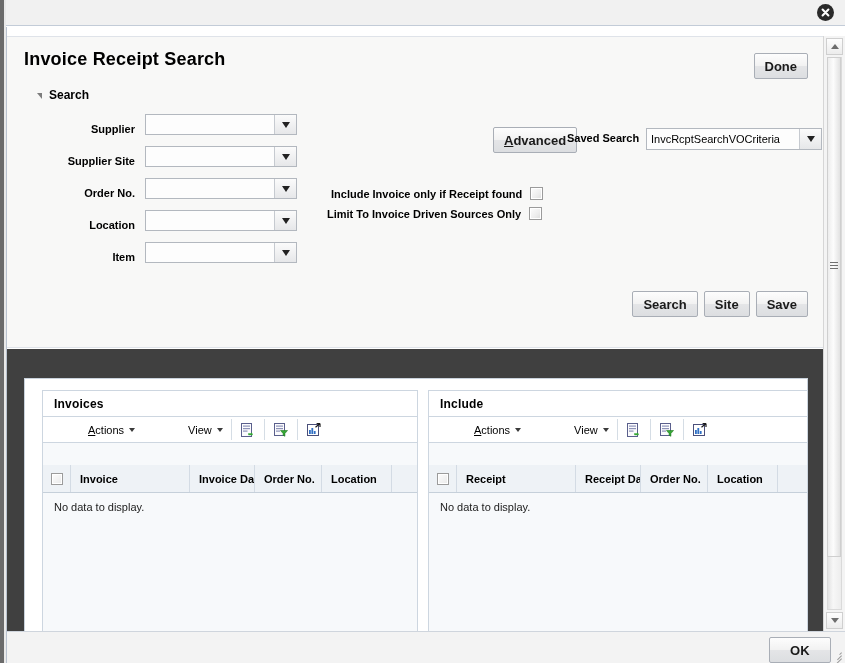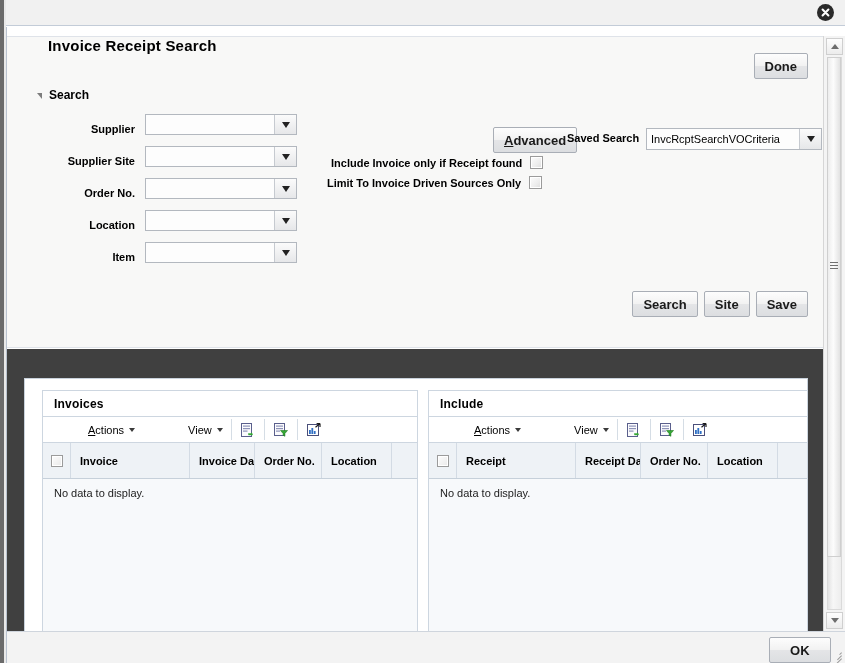--- a/index.html
+++ b/index.html
@@ -49,22 +49,22 @@
   }
 
   
   .search-region {
     position: absolute; left: 0; top: 9px; right: 22px; height: 312px;
     background: #f8f8f7;
     border-top: 1px solid #dfe3e9;
     border-bottom: 1px solid #dfe3e9;
   }
   .page-title {
-    position: absolute; left: 17px; top: 0;
-    font-size: 15px; font-weight: bold; letter-spacing: .2px; margin-left: 24px;
+    position: absolute; left: 17px; top: 12px;
+    font-size: 18px; font-weight: bold; letter-spacing: .2px;
   }
   .done-btn {
     position: absolute; right: 15px; top: 16px;
   }
 
   .disclosure {
     position: absolute; left: 30px; top: 51px;
     display: flex; align-items: center; gap: 7px;
     cursor: pointer;
   }
@@ -118,21 +118,21 @@
   .saved-label {
     position: absolute; left: 560px; top: 95px;
     font-weight: bold; font-size: 11px;
   }
   .saved-lov {
     position: absolute; left: 639px; top: 91px;
     display: flex; width: 176px; height: 22px;
     border: 1px solid #b3b8bf; background: #fff;
   }
   .chk-row {
-    position: absolute; display: flex; align-items: center; gap: 8px;
+    position: absolute; display: flex; align-items: center; gap: 8px; margin-top: 31px;
   }
   .chk-row .lbl { font-weight: bold; font-size: 11px; white-space: nowrap; }
   .chkbox {
     width: 13px; height: 13px;
     border: 1px solid #9b9b9b;
     background: linear-gradient(135deg,#fdfdfd 0%, #ededed 60%, #dcdcdc 100%);
     box-shadow: inset 0 0 0 1px #fff;
     cursor: pointer; flex: none;
   }
 
@@ -197,23 +197,24 @@
     border-right: 3.5px solid transparent;
     border-top: 4.5px solid #3a3a3a;
   }
   .tb-sep { width: 1px; background: #d5dde5; margin: 2px 0; }
   .tb-icon {
     width: 32px; display: flex; align-items: center; justify-content: center;
     cursor: pointer;
   }
 
   .tbl-head {
-    display: flex; height: 36px;
+    display: flex; height: 28px;
     background: #eef2f6;
     border-bottom: 1px solid #c6d0da;
+    margin-top: 22px;
   }
   .th {
     display: flex; align-items: center;
     padding: 0 9px;
     font-size: 11px; font-weight: bold;
     border-right: 1px solid #d3dbe4;
     white-space: nowrap; overflow: hidden;
     cursor: pointer;
   }
   .th.sel { width: 28px; padding: 0; justify-content: center; }

